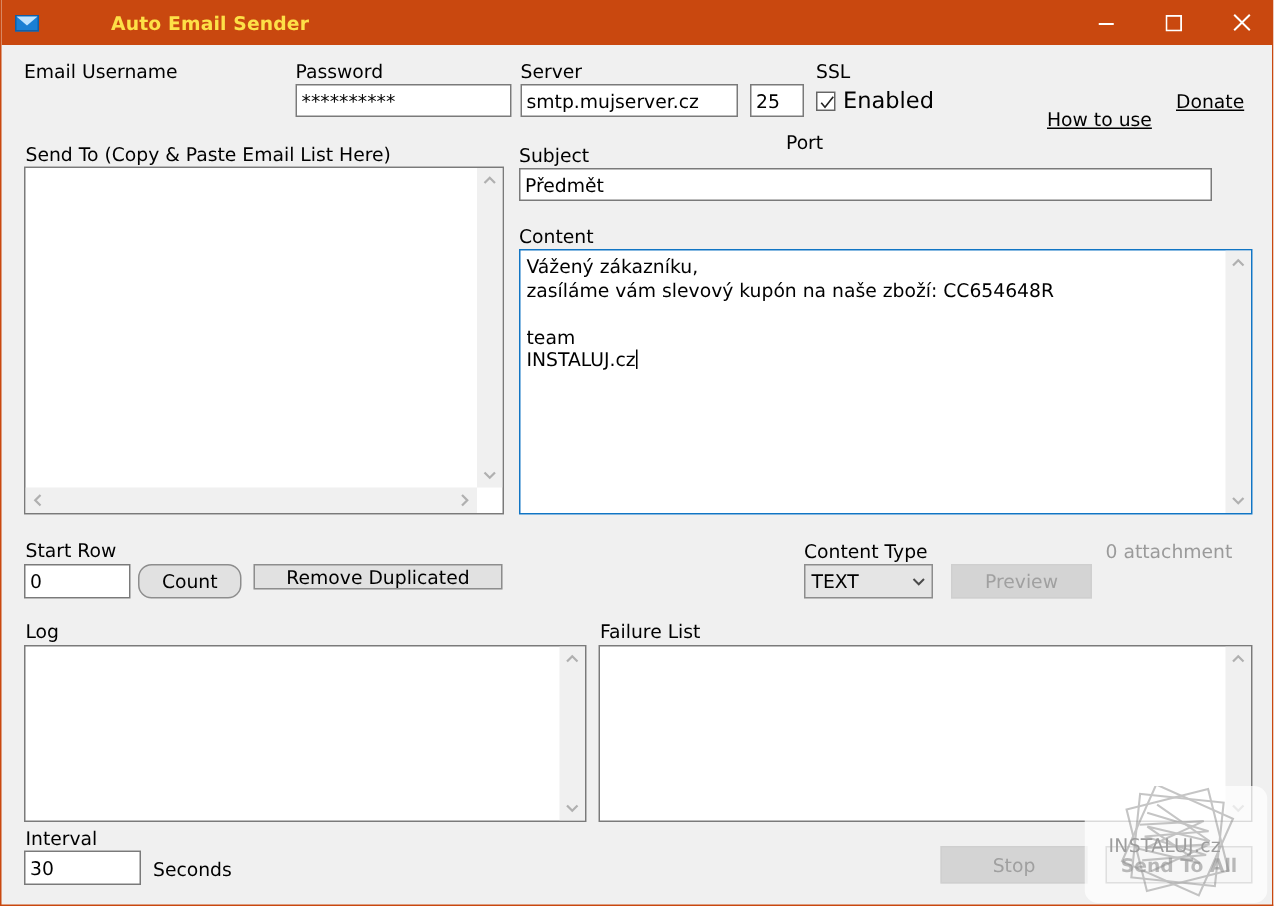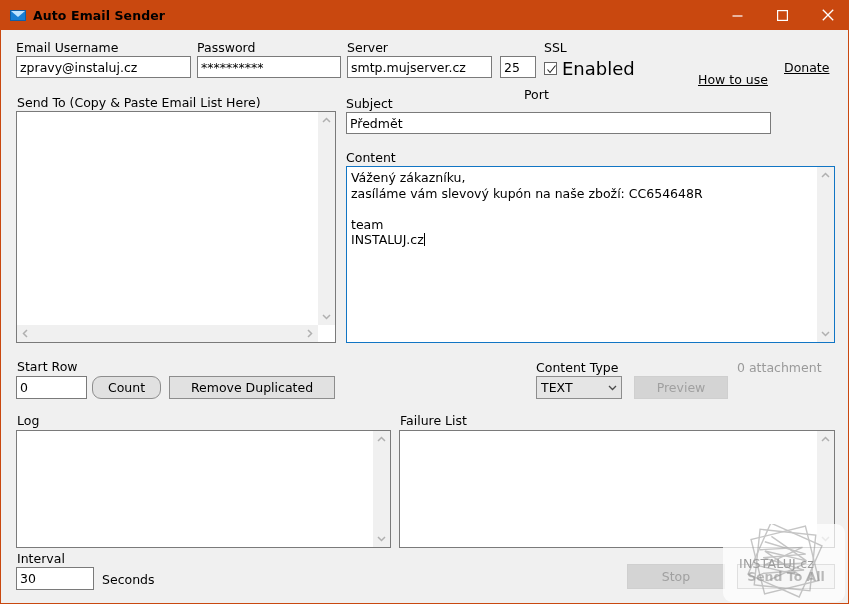--- a/index.html
+++ b/index.html
@@ -42,25 +42,26 @@
     border: 1px solid #0f5fa8;
   }
   #title-icon .env-flap {
     position: absolute; left: 1px; top: 4px;
     width: 0; height: 0;
     border-left: 7px solid transparent;
     border-right: 7px solid transparent;
     border-top: 6px solid #bfe3ff;
   }
   #title-text {
-    color: #000000;
+    color: #fde047;
     font-size: 12.5px;
     font-weight: bold;
     letter-spacing: 0.1px;
     white-space: nowrap;
+    margin-left: 41px;
   }
   #titlebar-buttons {
     margin-left: auto;
     display: flex; height: 30px;
   }
   .tb-btn {
     width: 45px; height: 30px;
     display: flex; align-items: center; justify-content: center;
     color: #ffffff;
     font-size: 13px;
@@ -158,21 +159,21 @@
     width: 1px; height: 13px;
     background: #000;
     vertical-align: -2px;
     margin-left: 0px;
   }
 
   
   #ssl-check {
     position: absolute;
     display: flex; align-items: center;
-    font-size: 18px;
+    font-size: 15px;
   }
   #ssl-check .box {
     width: 13px; height: 13px;
     border: 1px solid #666;
     background: #fff;
     margin-right: 5px;
     position: relative;
     flex: none;
   }
   #ssl-check .box svg { position: absolute; left: 1px; top: 1px; }
@@ -255,21 +256,20 @@
       <div class="tb-btn">
         <svg width="12" height="12" viewBox="0 0 12 12">
             <line x1="0.8" y1="0.8" x2="11.2" y2="11.2" stroke="#ffffff" stroke-width="1.3"></line>
             <line x1="11.2" y1="0.8" x2="0.8" y2="11.2" stroke="#ffffff" stroke-width="1.3"></line>
           </svg>
       </div>
     </div>
   </div>
 
   <div class="lbl" style="left:15px; top:40px;">Email Username</div>
-  <div class="tfield" style="left:15px; top:56px; width:175px; height:22px;">zpravy@instaluj.cz</div>
 
   <div class="lbl" style="left:196px; top:40px;">Password</div>
   <div class="tfield" style="left:196px; top:56px; width:144px; height:22px;">**********</div>
 
   <div class="lbl" style="left:346px; top:40px;">Server</div>
   <div class="tfield" style="left:346px; top:56px; width:145px; height:22px;">smtp.mujserver.cz</div>
 
   <div class="lbl" style="left:523px; top:40px;margin-top:47px;">Port</div>
   <div class="tfield" style="left:499px; top:56px; width:36px; height:22px;">25</div>
 
@@ -308,21 +308,21 @@
       </span>
       <span class="sb-arrow">
         <svg width="7" height="9" viewBox="0 0 7 9">
             <polyline points="2,1 5.5,4.5 2,8" fill="none" stroke="#b0b0b0" stroke-width="1.5"></polyline>
           </svg>
       </span>
     </div>
   </div>
 
   <div class="lbl" style="left:345px; top:96px;">Subject</div>
-  <div class="tfield" style="left:345px; top:112px; width:425px; height:22px;">Předmět</div>
+  <div class="tfield" style="left:345px; top:112px; width:462px; height:22px;">Předmět</div>
 
   <div class="lbl" style="left:345px; top:150px;">Content</div>
   <div class="tarea focused" style="left:345px; top:166px; width:489px; height:177px;">
     <div class="inner" style="right:18px;"><span>Vážený zákazníku,
 zasíláme vám slevový kupón na naše zboží: CC654648R
 
 team
 INSTALUJ.cz</span><span class="caret"></span></div>
     <div class="vscroll">
       <span class="sb-arrow">
@@ -334,21 +334,21 @@
         <svg width="9" height="7" viewBox="0 0 9 7">
             <polyline points="1,2 4.5,5.5 8,2" fill="none" stroke="#b0b0b0" stroke-width="1.5"></polyline>
           </svg>
       </span>
     </div>
   </div>
 
   <div class="lbl" style="left:16px; top:359px;">Start Row</div>
   <div class="tfield" style="left:15px; top:376px; width:71px; height:23px;">0</div>
   <div class="btn" style="left:91px; top:376px; width:69px; height:23px;border-radius:9px;">Count</div>
-  <div class="btn" style="left:168px; top:376px; width:166px; height:23px;">Remove Duplicated</div>
+  <div class="btn" style="left:168px; top:376px; width:166px; height:17px;">Remove Duplicated</div>
 
   <div class="lbl" style="left:535px; top:360px;">Content Type</div>
   <div class="lbl dim" style="left:736px; top:360px;">0 attachment</div>
 
   <div id="content-type-combo" style="left:535px; top:376px; width:86px; height:23px;">
     <span>TEXT</span>
     <span class="cb-arrow">
       <svg width="9" height="7" viewBox="0 0 9 7">
           <polyline points="1,2 4.5,5.5 8,2" fill="none" stroke="#4a4a4a" stroke-width="1.3"></polyline>
         </svg>

